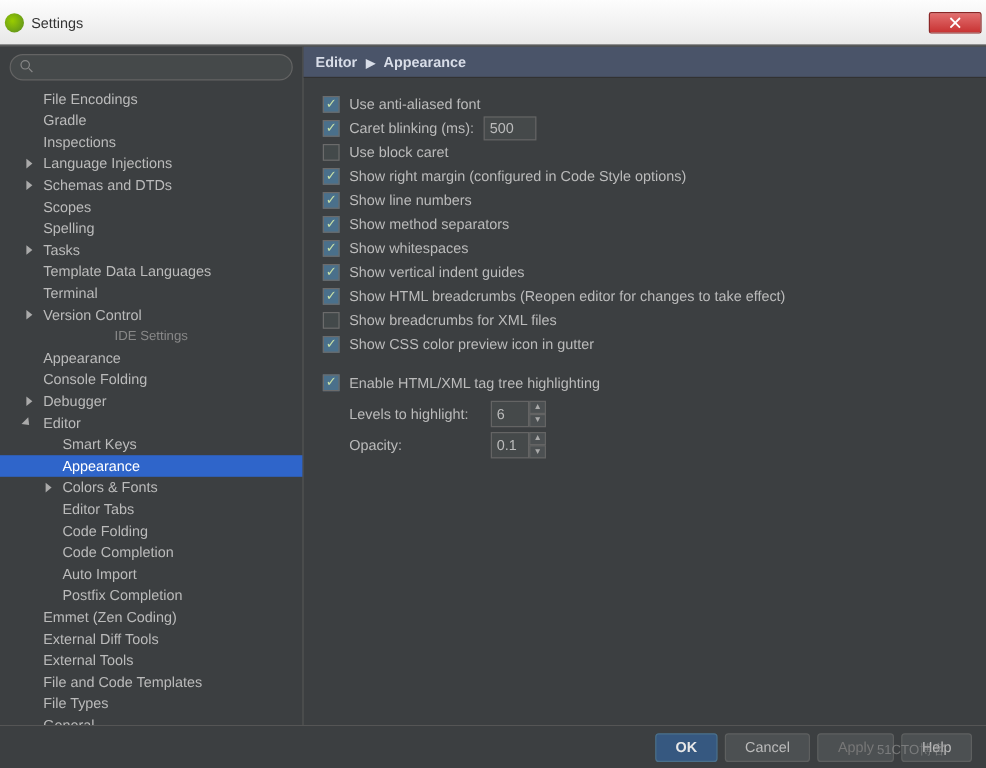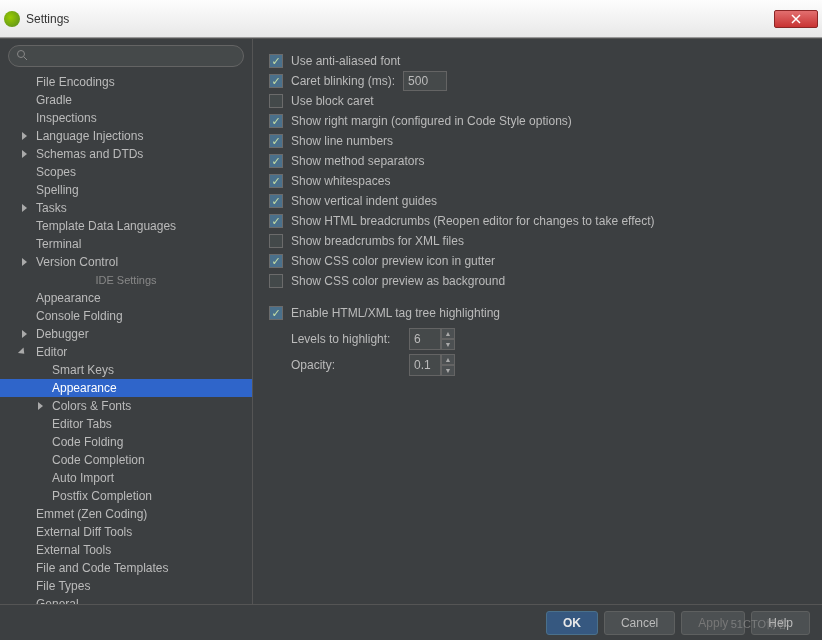--- a/index.html
+++ b/index.html
@@ -102,20 +102,25 @@
         <div class="item d1">External Diff Tools</div>
         <div class="item d1">External Tools</div>
         <div class="item d1">File and Code Templates</div>
         <div class="item d1">File Types</div>
         <div class="item d1">General</div>
         <div class="item d1">Gitignore</div>
       </div>
   </div>
 
   <div class="content">
+    <div class="crumb">
+      <span>Editor</span>
+      <span class="arr">▶</span>
+      <span>Appearance</span>
+    </div>
     <div class="opts" id="opts">
         <div class="row">
           <span class="chk on"></span>
           <span>Use anti-aliased font</span>
         </div>
         <div class="row">
           <span class="chk on"></span>
           <span>Caret blinking (ms):</span>
           <input class="num" value="500" style="">
         </div>
@@ -147,24 +152,20 @@
           <span class="chk on"></span>
           <span>Show HTML breadcrumbs (Reopen editor for changes to take effect)</span>
         </div>
         <div class="row">
           <span class="chk"></span>
           <span>Show breadcrumbs for XML files</span>
         </div>
         <div class="row">
           <span class="chk on"></span>
           <span>Show CSS color preview icon in gutter</span>
-        </div>
-        <div class="row">
-          <span class="chk"></span>
-          <span>Show CSS color preview as background</span>
         </div>
         <div class="gap"></div>
         <div class="row">
           <span class="chk on"></span>
           <span>Enable HTML/XML tag tree highlighting</span>
         </div>
         <div class="row sub">
           <span class="lbl">Levels to highlight:</span>
           <span class="spin">
             <input value="6" style="">

